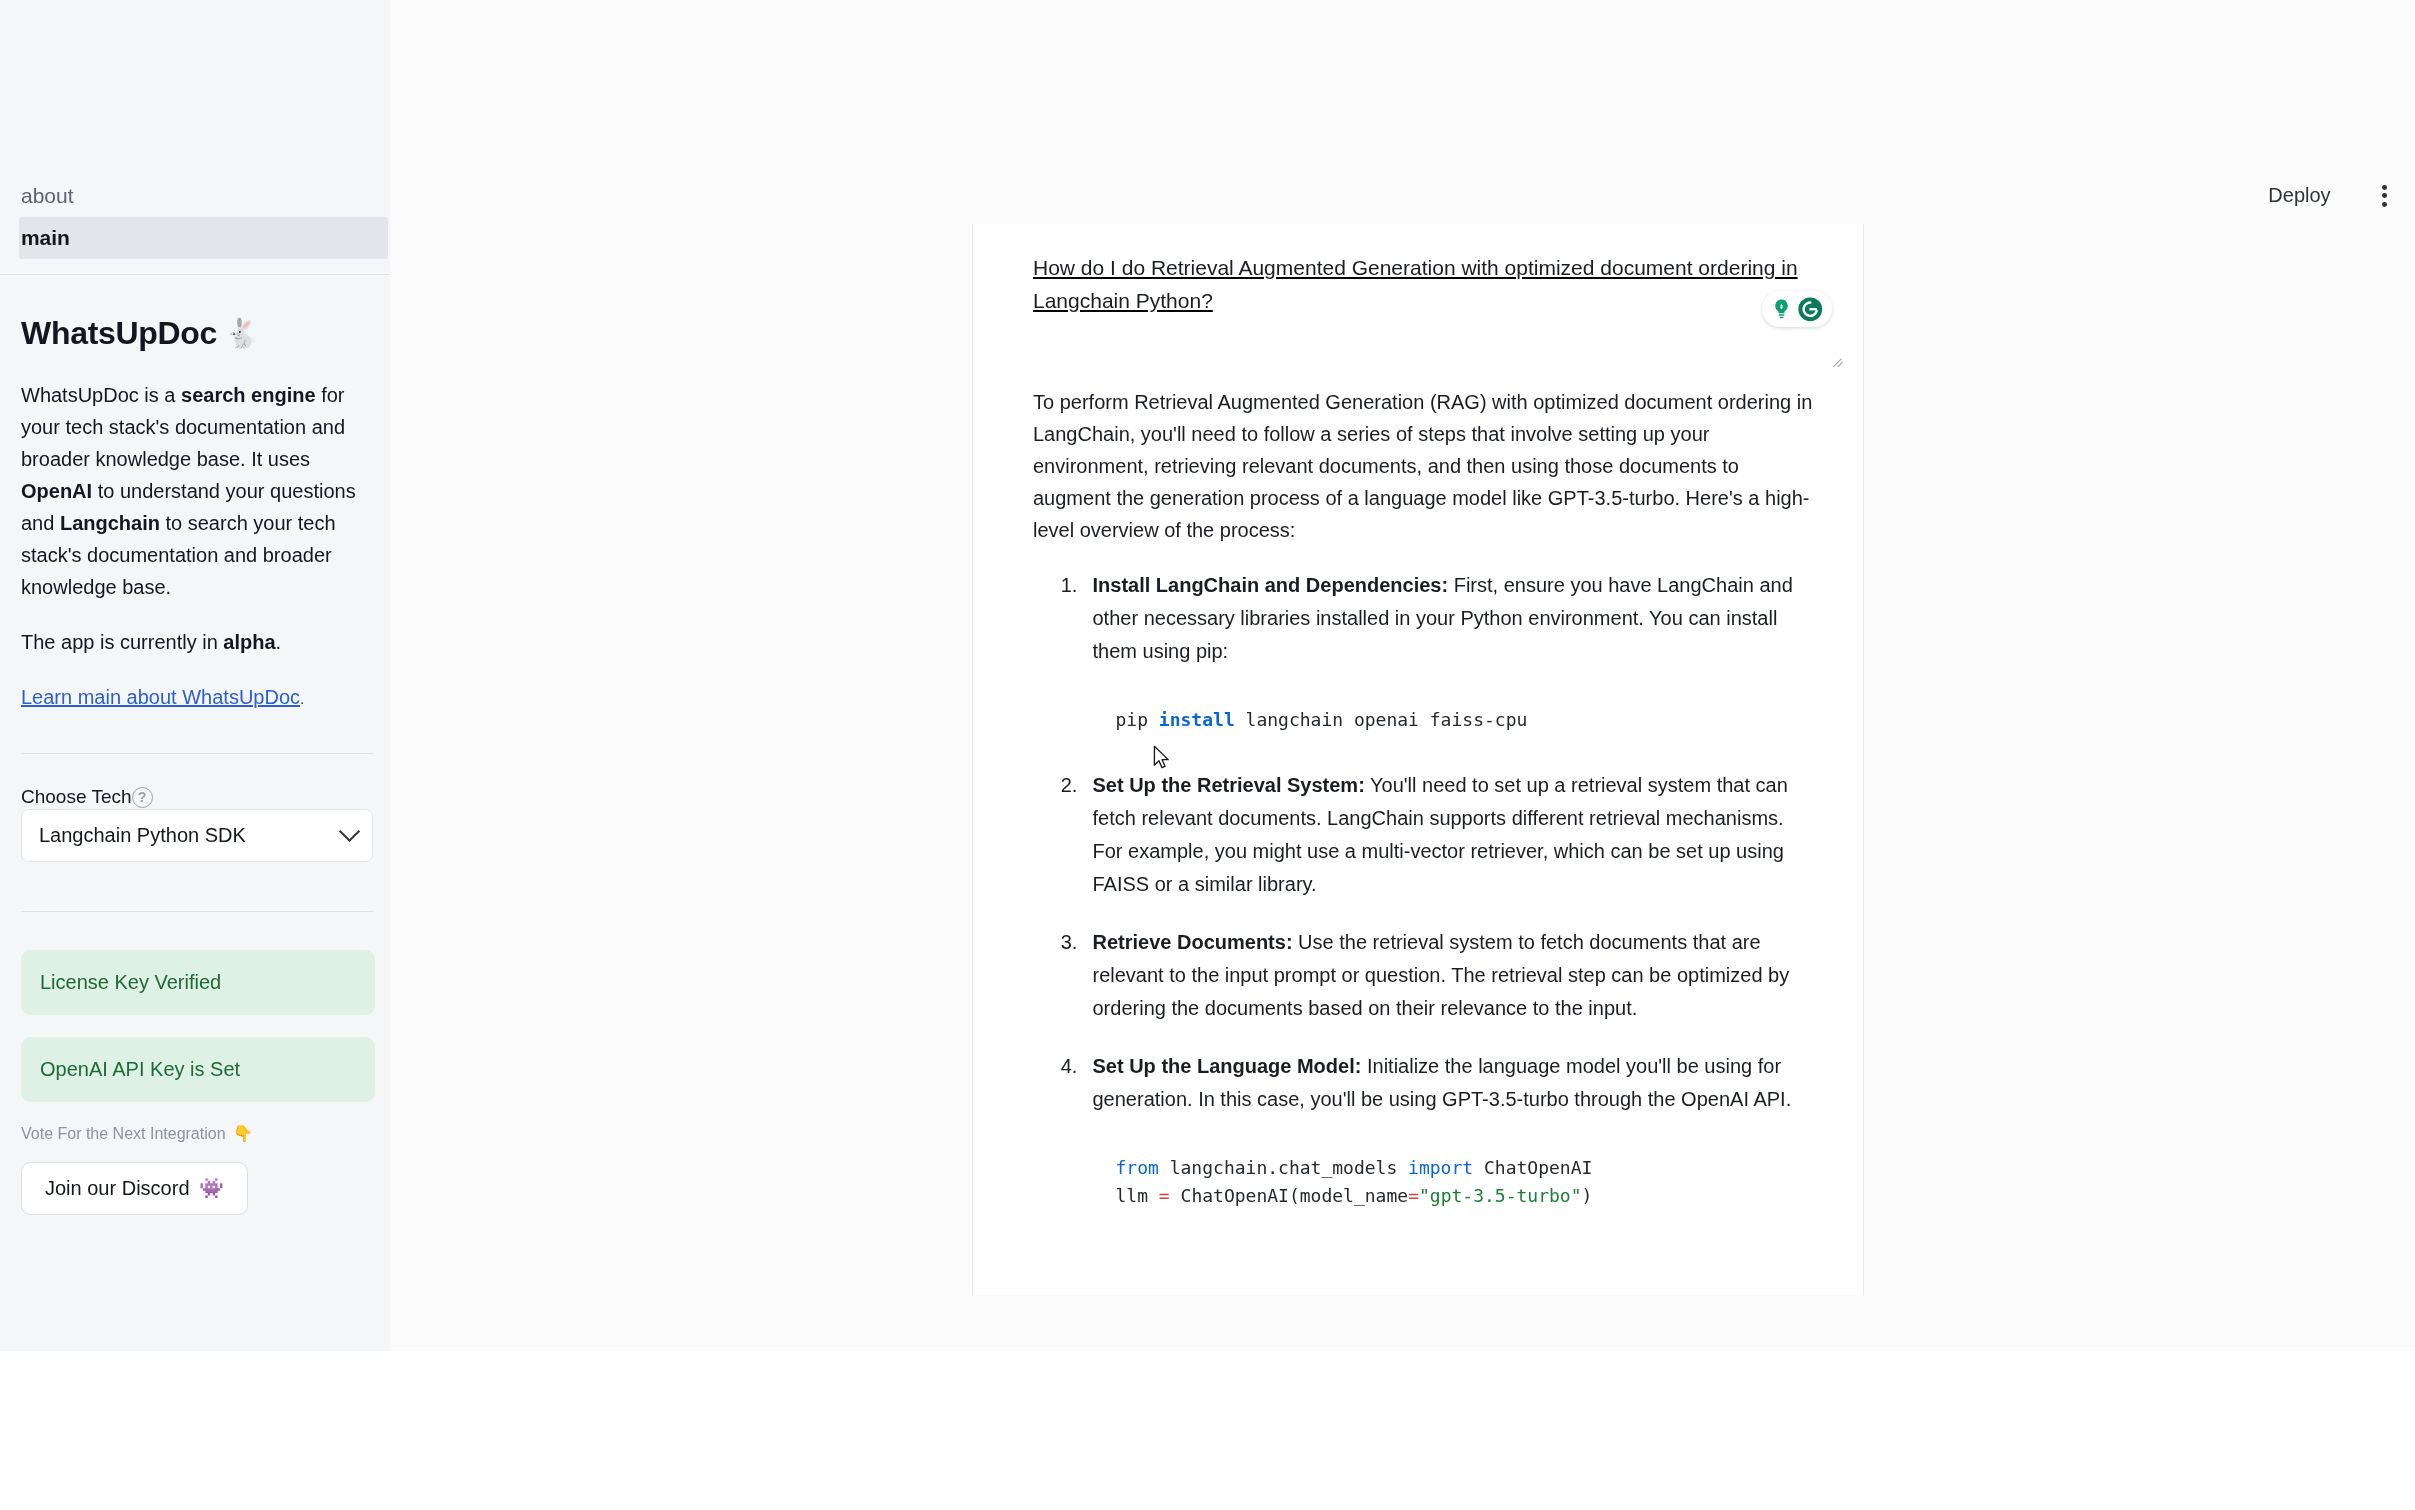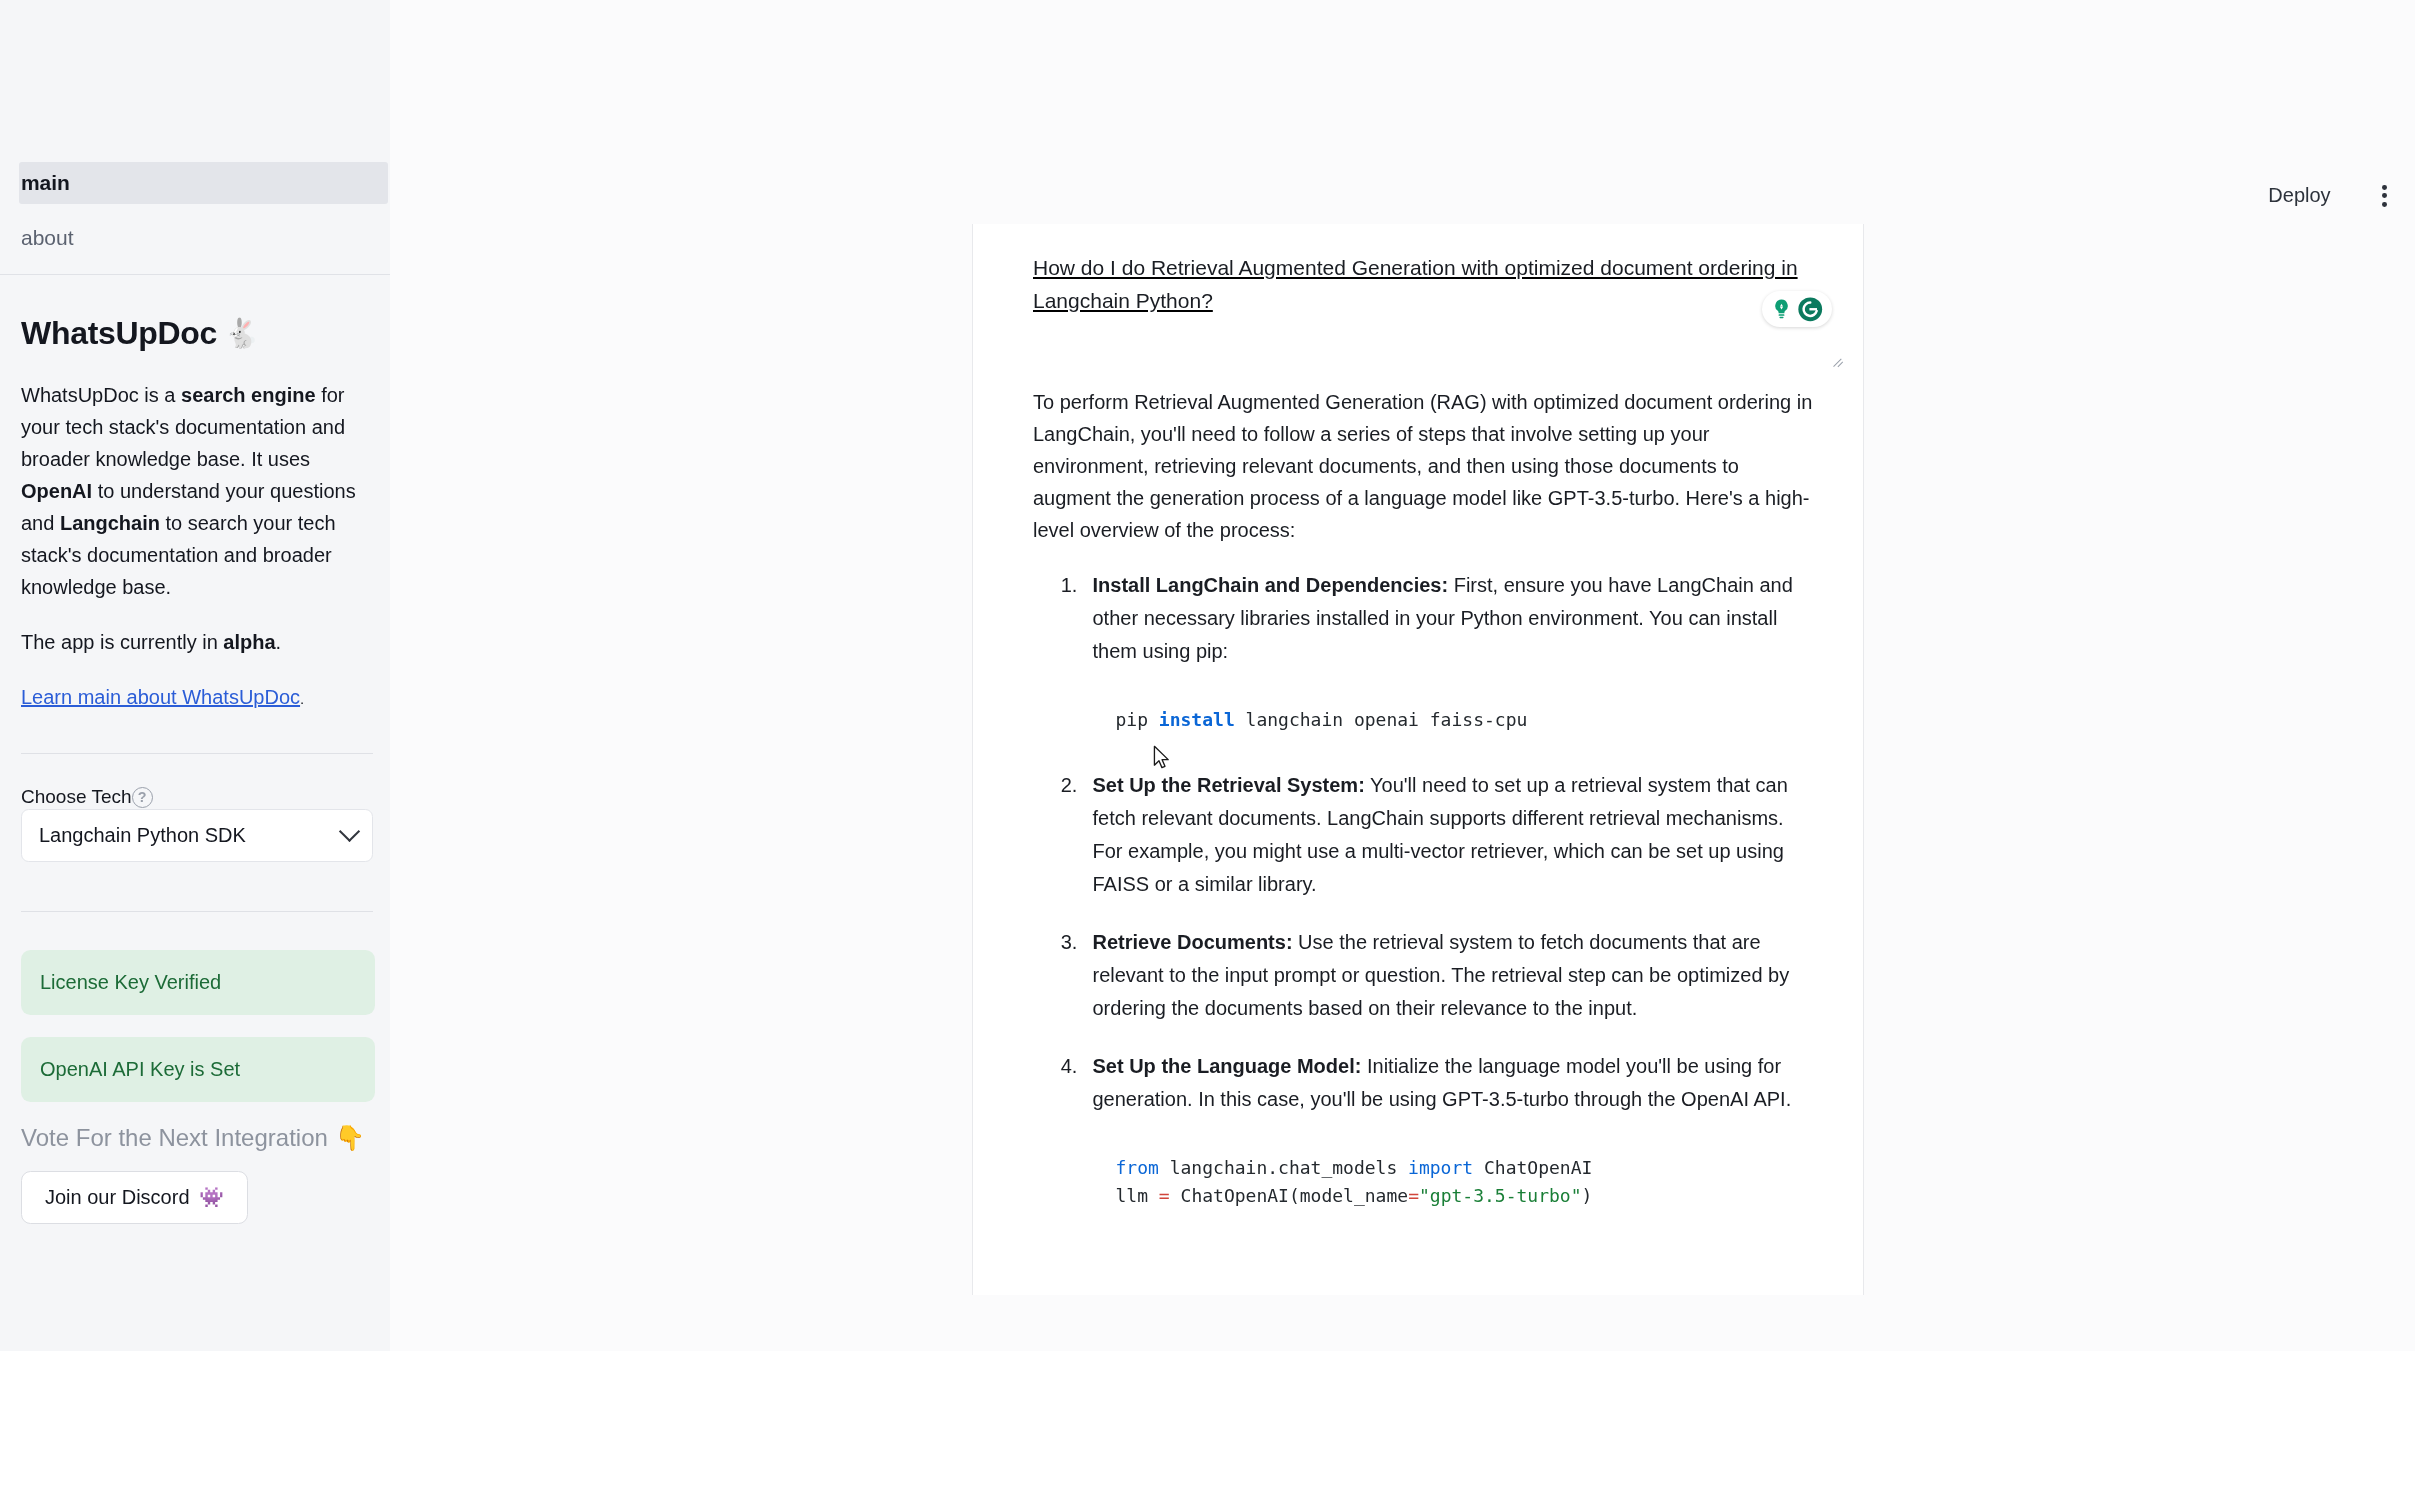--- a/index.html
+++ b/index.html
@@ -172,21 +172,21 @@
     width: 354px;
     border-radius: 9.5px;
     background: #dff0e4;
     color: #1c6b37;
     font-size: 20px;
     padding: 21px 19px;
     margin-bottom: 22px;
   }
 
   .vote-line {
-    font-size: 24px;
+    font-size: 16px;
     color: #8d939e;
     margin: 9.5px 0 19px 0;
     display: flex;
     align-items: center;
     gap: 7.6px;
   }
   .discord-btn {
     display: inline-flex;
     align-items: center;
     gap: 9.5px;
@@ -345,25 +345,25 @@
 </style>
 </head>
 <body>
 
 <div class="page">
   <div class="app-viewport"></div>
 
   <aside class="sidebar">
 
     <nav class="sidebar-nav">
+      <div class="nav-item plain">
+        <span>about</span>
+      </div>
       <div class="nav-item active">
         <span>main</span>
-      </div>
-      <div class="nav-item plain">
-        <span>about</span>
       </div>
     </nav>
 
     <div class="sidebar-divider"></div>
 
     <div class="sidebar-body">
 
       <h1 class="app-title">
         <span>WhatsUpDoc</span>
         <span class="emoji">🐇</span>

